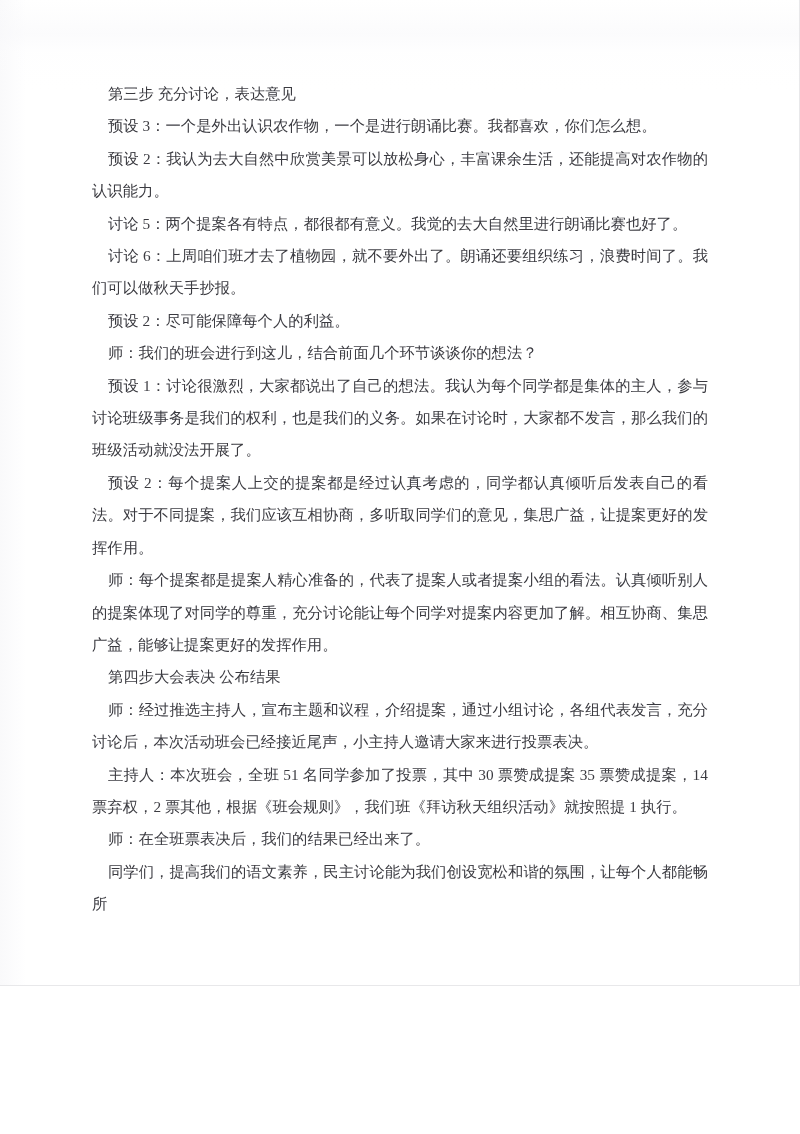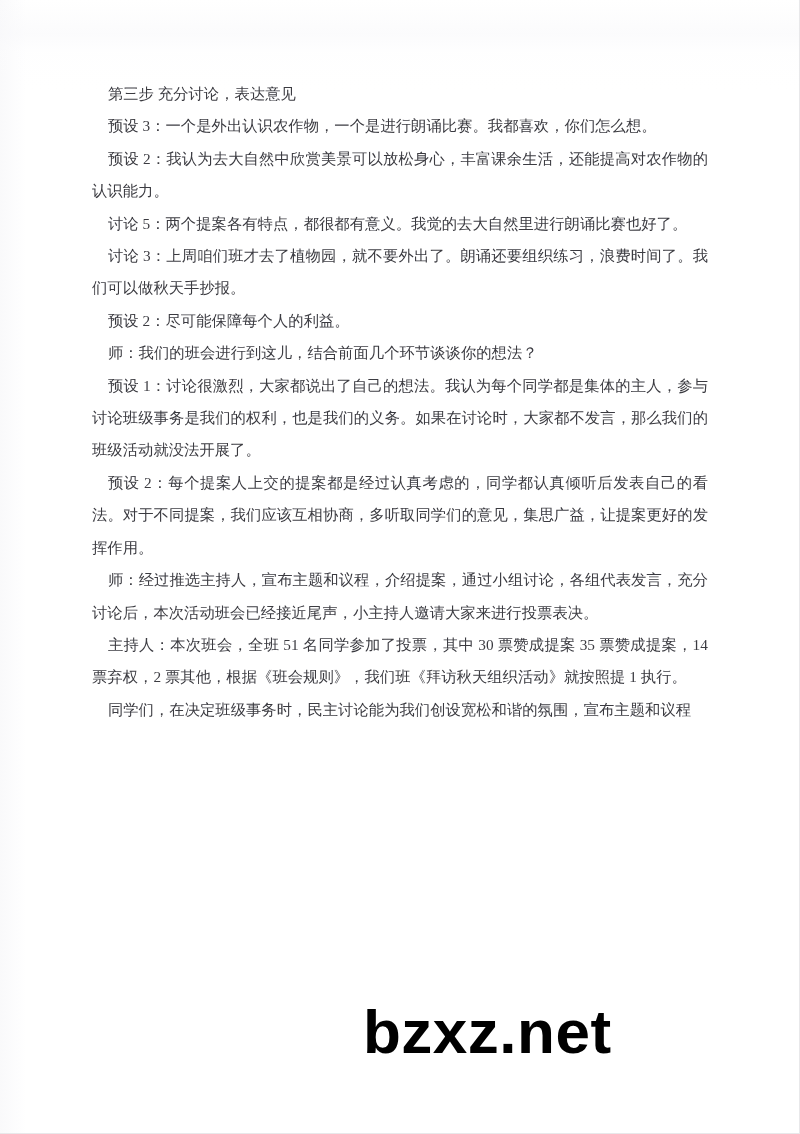--- a/index.html
+++ b/index.html
@@ -3,21 +3,21 @@
 <meta charset="utf-8">
 <style>
   html, body {
     margin: 0;
     padding: 0;
     background: #ffffff;
   }
   #page {
     position: relative;
     width: 800px;
-    height: 1134px;
+    height: 986px;
     background: #ffffff;
     box-sizing: border-box;
     overflow: hidden;
     border-right: 1px solid #e8e8ea;
     border-bottom: 1px solid #e8e8ea;
     font-family: "Liberation Serif", "DejaVu Serif", serif;
   }
   
   #page-tone {
     position: absolute;
@@ -78,25 +78,28 @@
 
 <div id="page">
 
   <div id="page-tone"></div>
 
   <div id="doc-body">
       <p class="para indent short">第三步 充分讨论，表达意见</p>
       <p class="para indent short">预设 3：一个是外出认识农作物，一个是进行朗诵比赛。我都喜欢，你们怎么想。</p>
       <p class="para indent">预设 2：我认为去大自然中欣赏美景可以放松身心，丰富课余生活，还能提高对农作物的认识能力。</p>
       <p class="para indent short">讨论 5：两个提案各有特点，都很都有意义。我觉的去大自然里进行朗诵比赛也好了。</p>
-      <p class="para indent">讨论 3：上周咱们班才去了植物园，就不要外出了。朗诵还要组织练习，浪费时间了。我们可以做秋天手抄报。</p>
+      <p class="para indent">讨论 6：上周咱们班才去了植物园，就不要外出了。朗诵还要组织练习，浪费时间了。我们可以做秋天手抄报。</p>
       <p class="para indent short">预设 2：尽可能保障每个人的利益。</p>
       <p class="para indent short">师：我们的班会进行到这儿，结合前面几个环节谈谈你的想法？</p>
       <p class="para indent">预设 1：讨论很激烈，大家都说出了自己的想法。我认为每个同学都是集体的主人，参与讨论班级事务是我们的权利，也是我们的义务。如果在讨论时，大家都不发言，那么我们的班级活动就没法开展了。</p>
       <p class="para indent">预设 2：每个提案人上交的提案都是经过认真考虑的，同学都认真倾听后发表自己的看法。对于不同提案，我们应该互相协商，多听取同学们的意见，集思广益，让提案更好的发挥作用。</p>
+      <p class="para indent">师：每个提案都是提案人精心准备的，代表了提案人或者提案小组的看法。认真倾听别人的提案体现了对同学的尊重，充分讨论能让每个同学对提案内容更加了解。相互协商、集思广益，能够让提案更好的发挥作用。</p>
+      <p class="para indent short">第四步大会表决 公布结果</p>
       <p class="para indent">师：经过推选主持人，宣布主题和议程，介绍提案，通过小组讨论，各组代表发言，充分讨论后，本次活动班会已经接近尾声，小主持人邀请大家来进行投票表决。</p>
       <p class="para indent">主持人：本次班会，全班 51 名同学参加了投票，其中 30 票赞成提案 35 票赞成提案，14 票弃权，2 票其他，根据《班会规则》，我们班《拜访秋天组织活动》就按照提 1 执行。</p>
-      <p class="para indent">同学们，在决定班级事务时，民主讨论能为我们创设宽松和谐的氛围，宣布主题和议程</p>
+      <p class="para indent short">师：在全班票表决后，我们的结果已经出来了。</p>
+      <p class="para indent">同学们，提高我们的语文素养，民主讨论能为我们创设宽松和谐的氛围，让每个人都能畅所</p>
     </div>
 
   <div id="watermark">bzxz.net</div>
 
 </div>
 
 </body></html>

